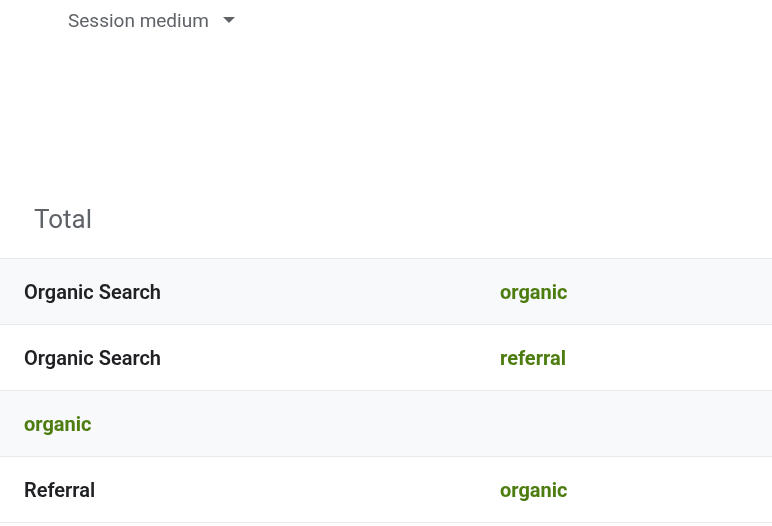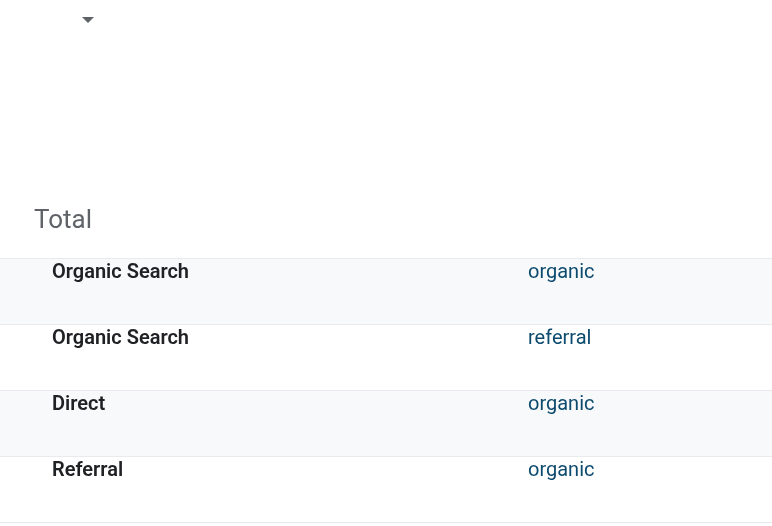--- a/index.html
+++ b/index.html
@@ -50,63 +50,63 @@
       padding-bottom: 24px;
       font-size: 26px;
       color: #5f6368;
       font-weight: 400;
     }
     .table {
       border-top: 1px solid #e8eaed;
     }
     .table-row {
       display: flex;
-      align-items: flex-start;
+      align-items: center;
       height: 66px;
       border-bottom: 1px solid #e8eaed;
-      padding-left: 52px;
+      padding-left: 24px;
       font-size: 20px;
     }
     .table-row.odd {
       background: #f8f9fa;
     }
     .table-row.even {
       background: #ffffff;
     }
     .cell-primary {
       width: 476px;
       font-weight: 600;
       color: #202124;
     }
     .cell-secondary {
-      font-weight: 400;
-      color: #0c4a6e;
+      font-weight: 700;
+      color: #4d7c0f;
     }
   </style>
 </head>
 <body>
 
 <div class="header-row">
   <div class="dim-selector secondary">
+    <span>Session medium</span>
     <span class="chevron-down"></span>
   </div>
 </div>
 
 <div class="total-label">Total</div>
 
 <div class="table">
   <div class="table-row odd">
     <div class="cell-primary">Organic Search</div>
     <div class="cell-secondary">organic</div>
   </div>
   <div class="table-row even">
     <div class="cell-primary">Organic Search</div>
     <div class="cell-secondary">referral</div>
   </div>
   <div class="table-row odd">
-    <div class="cell-primary">Direct</div>
     <div class="cell-secondary">organic</div>
   </div>
   <div class="table-row even">
     <div class="cell-primary">Referral</div>
     <div class="cell-secondary">organic</div>
   </div>
 </div>
 
 </body></html>

